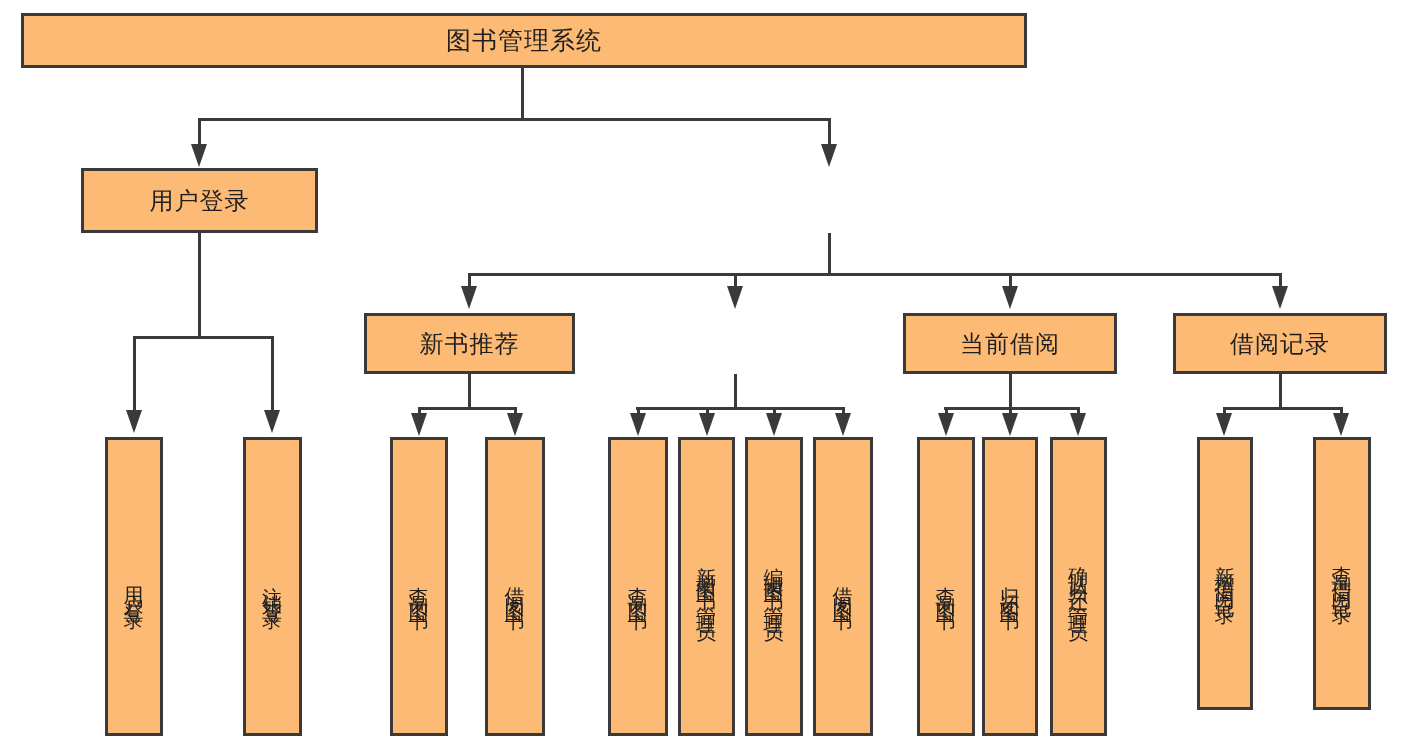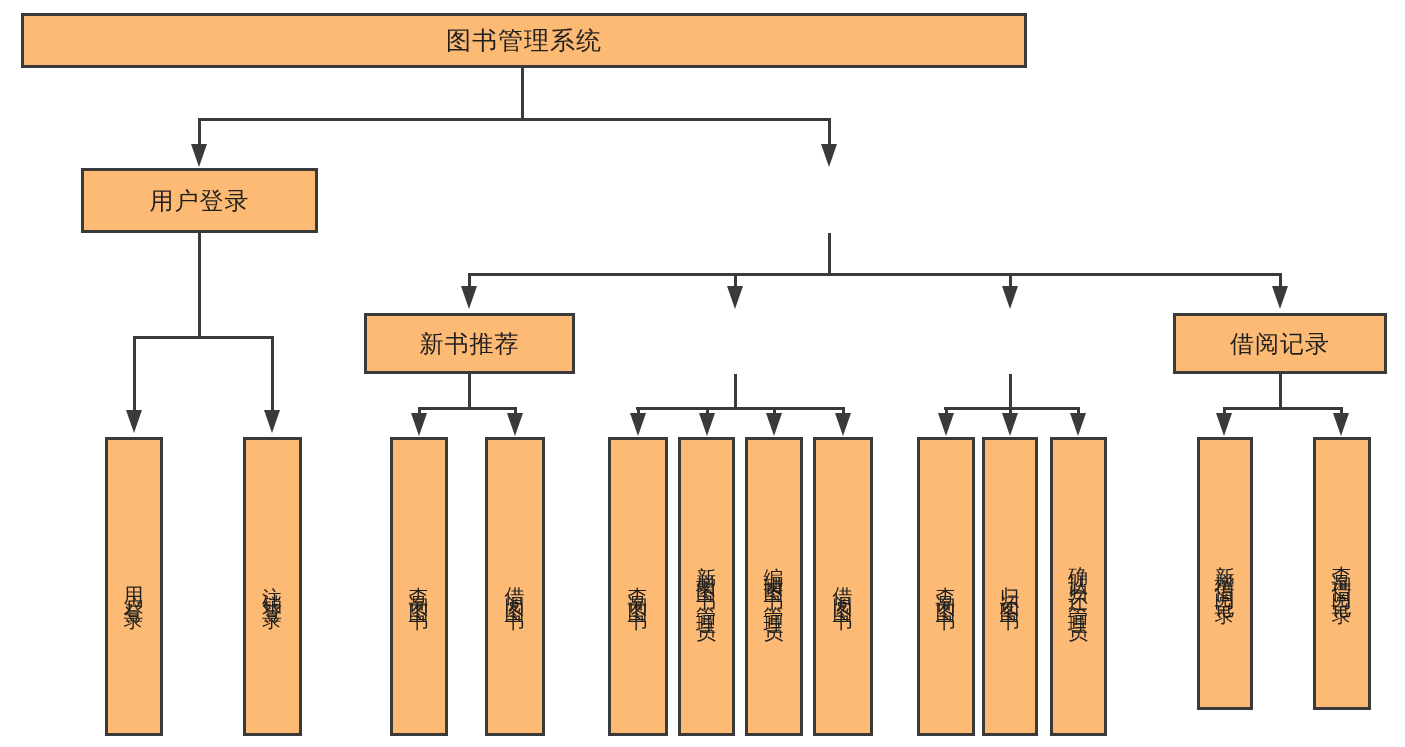--- a/index.html
+++ b/index.html
@@ -53,20 +53,23 @@
   <div class="node h" style="left:81px;top:168px;width:237px;height:65px;">
     <span>用户登录</span>
   </div>
 
 
   <div class="node h" style="left:364px;top:313px;width:211px;height:61px;">
     <span>新书推荐</span>
   </div>
 
 
+  <div class="node h" style="left:903px;top:313px;width:214px;height:61px;">
+    <span>当前借阅</span>
+  </div>
 
   <div class="node h" style="left:1173px;top:313px;width:214px;height:61px;">
     <span>借阅记录</span>
   </div>
 
   <div class="node v" style="left:105px;top:437px;width:58px;height:299px;">
     <span>用户登录</span>
   </div>
   <div class="node v" style="left:243px;top:437px;width:59px;height:299px;">
     <span>注销登录</span>

